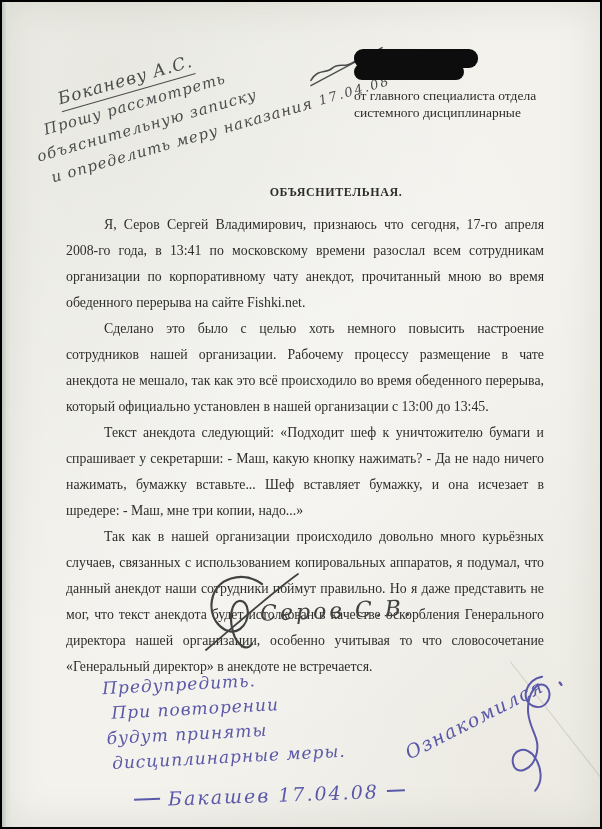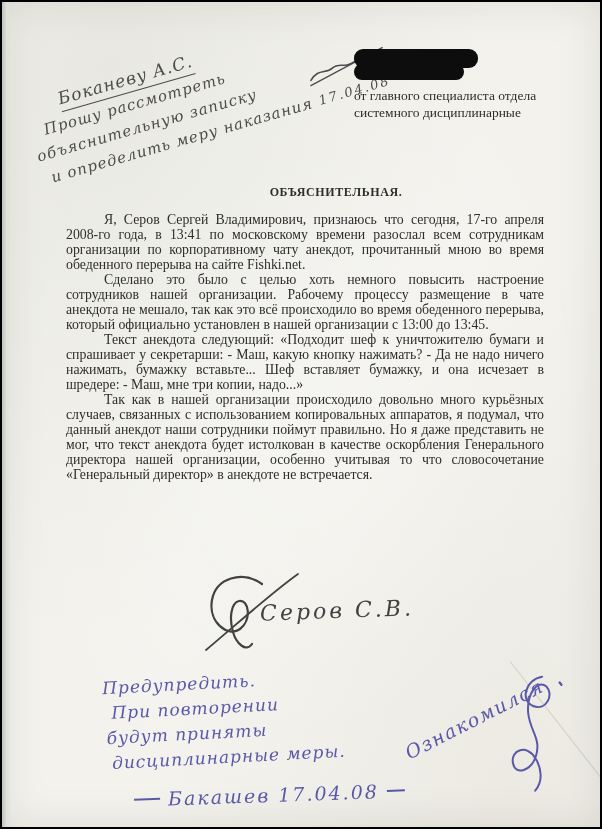--- a/index.html
+++ b/index.html
@@ -67,21 +67,21 @@
   .title{
     position:absolute;left:64px;top:183px;width:478px;
     text-align:center;text-indent:62px;
     font-weight:bold;font-size:12px;letter-spacing:0.6px;
     color:#2e2d2c;
   }
 
   
   .body-text{
     position:absolute;left:64px;top:210px;width:478px;
-    color:#2e2d2c;font-size:13.8px;line-height:15px;
+    color:#2e2d2c;font-size:13.8px;line-height:26px;
     text-align:justify;
   }
   .body-text p{margin:0;text-indent:38px;}
   .body-text .quote{}
 
   
   .sig-serov{position:absolute;left:196px;top:566px;}
   .sig-serov-name{
     position:absolute;left:258px;top:596px;
     font-family:"DejaVu Serif", serif;font-style:italic;

